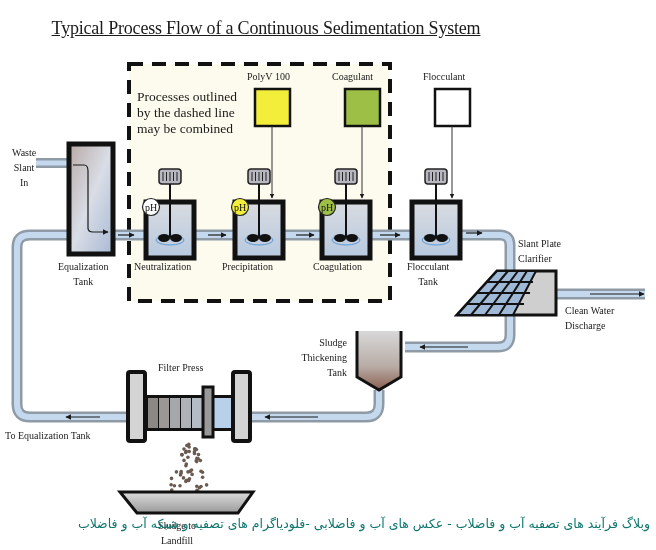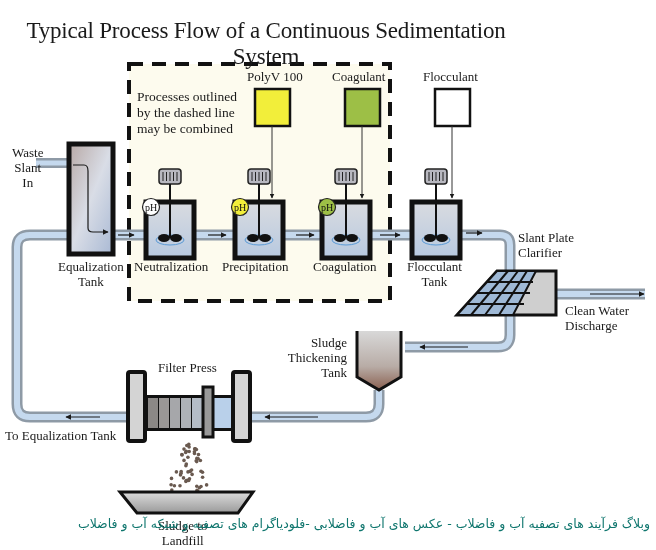--- a/index.html
+++ b/index.html
@@ -1,21 +1,21 @@
 <!DOCTYPE html>
 <html><head>
 <meta charset="utf-8">
 <style>
   html, body { margin:0; padding:0; background:#ffffff; }
   body { width:656px; height:550px; position:relative; overflow:hidden;
          font-family:"Liberation Serif","DejaVu Serif",serif; color:#1a1a1a; }
   #diagram { position:absolute; left:0; top:0; }
   .title { position:absolute; left:0; top:18px; width:532px; text-align:center;
-           font-size:23px; letter-spacing:-0.2px; }
-  .lbl { position:absolute; font-size:13px; line-height:15px; text-align:center; white-space:nowrap; }
+           font-size:18px; letter-spacing:-0.2px;text-decoration:underline; }
+  .lbl { position:absolute; font-size:10px; line-height:15px; text-align:center; white-space:nowrap; }
   .lbl.left { text-align:left; }
   .lbl.right { text-align:right; }
   .note { position:absolute; left:137px; top:89px; font-size:13.5px; line-height:16px; text-align:left; }
   .watermark { position:absolute; right:6px; top:516px; font-family:"DejaVu Sans",sans-serif;
                font-size:12.5px; color:#0f766e; direction:rtl; white-space:nowrap; }
 </style>
 </head>
 <body>
 
 <svg id="diagram" width="656" height="550" viewBox="0 0 656 550">
@@ -296,21 +296,21 @@
 <div class="lbl" style="left:313px;top:259px;">Coagulation</div>
 <div class="lbl" style="left:407px;top:259px;">
   <div>Flocculant</div>
   <div>Tank</div>
 </div>
 
 <div class="lbl" style="left:247px;top:69px;">PolyV 100</div>
 <div class="lbl" style="left:332px;top:69px;">Coagulant</div>
 <div class="lbl" style="left:423px;top:69px;">Flocculant</div>
 
-<div class="lbl left" style="left:518px;top:230px;">
+<div class="lbl left" style="left:518px;top:236px;">
   <div>Slant Plate</div>
   <div>Clarifier</div>
 </div>
 <div class="lbl left" style="left:565px;top:303px;">
   <div>Clean Water</div>
   <div>Discharge</div>
 </div>
 <div class="lbl right" style="left:283px;top:335px;width:64px;">
   <div>Sludge</div>
   <div>Thickening</div>

